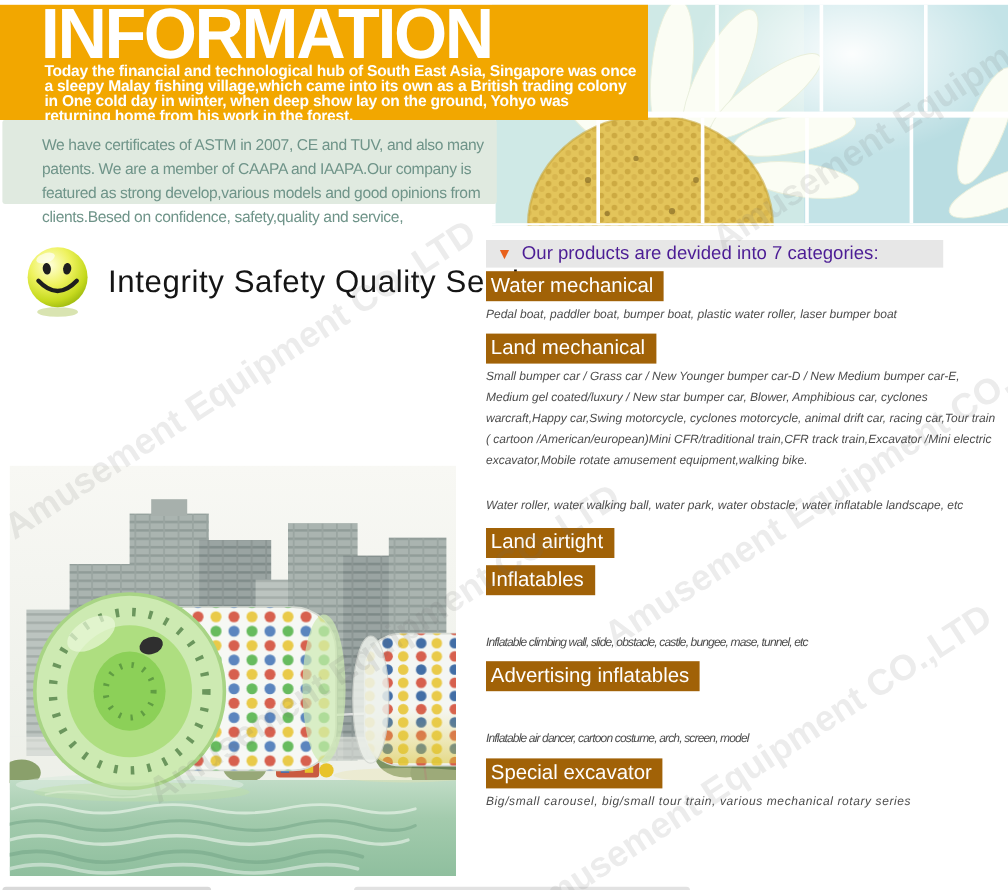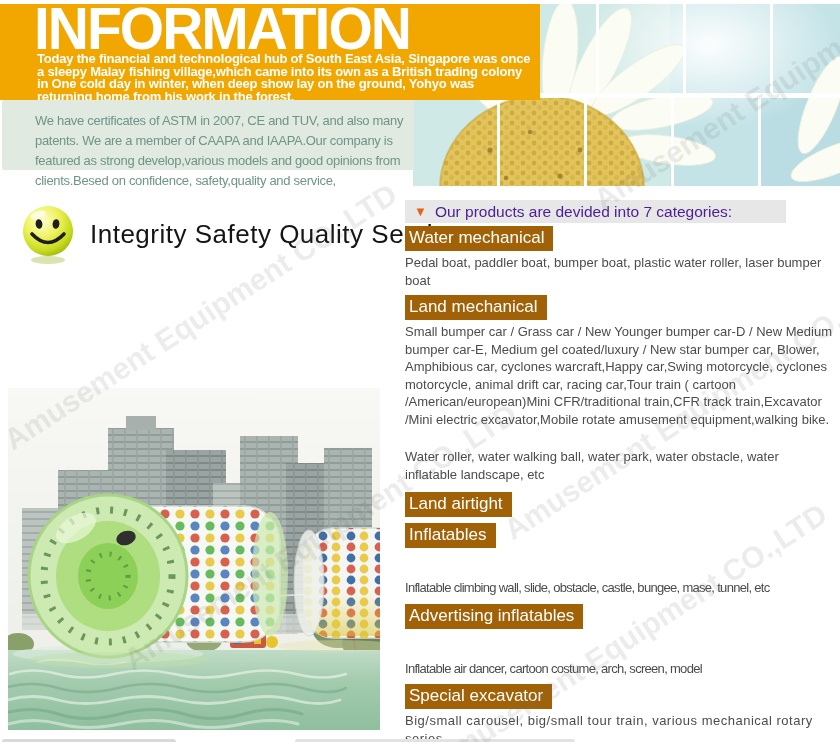--- a/index.html
+++ b/index.html
@@ -24,21 +24,21 @@
   .motto-text{margin-left:12px;font-size:26px;color:#151515;letter-spacing:0.5px;}
 
   
   .products{position:absolute;left:405px;top:200px;width:427px;z-index:2;}
   .prod-header{width:381px;height:23px;background:#e7e7e7;display:flex;align-items:center;
                margin-bottom:2px;}
   .tri{color:#e8611c;font-size:13px;margin:0 8px 0 9px;line-height:23px;}
   .prod-header-text{font-size:15.5px;color:#4c1d95;}
   .chip{display:inline-block;background:#a16207;color:#ffffff;font-size:17px;
         padding:2px 9px 4px 4px;margin:1px 0 3px 0;line-height:19px;}
-  .desc{font-size:13px;color:#4c4c4c;line-height:17.5px;margin:0 0 5px 0;}
+  .desc{font-size:10px;color:#4c4c4c;line-height:17.5px;margin:0 0 5px 0;font-style:italic;}
   .desc.pad{margin-top:20px;margin-bottom:8px;}
   .desc.narrow{letter-spacing:-0.7px;margin-bottom:6px;margin-top:28px;}
   .desc.wide{letter-spacing:0.5px;}
   .sec{margin-bottom:2px;}
 
   
   .photo{position:absolute;left:8px;top:388px;width:372px;height:342px;z-index:1;}
 
   
   .wm{position:absolute;font-size:30px;font-weight:bold;color:rgba(110,110,110,0.13);

